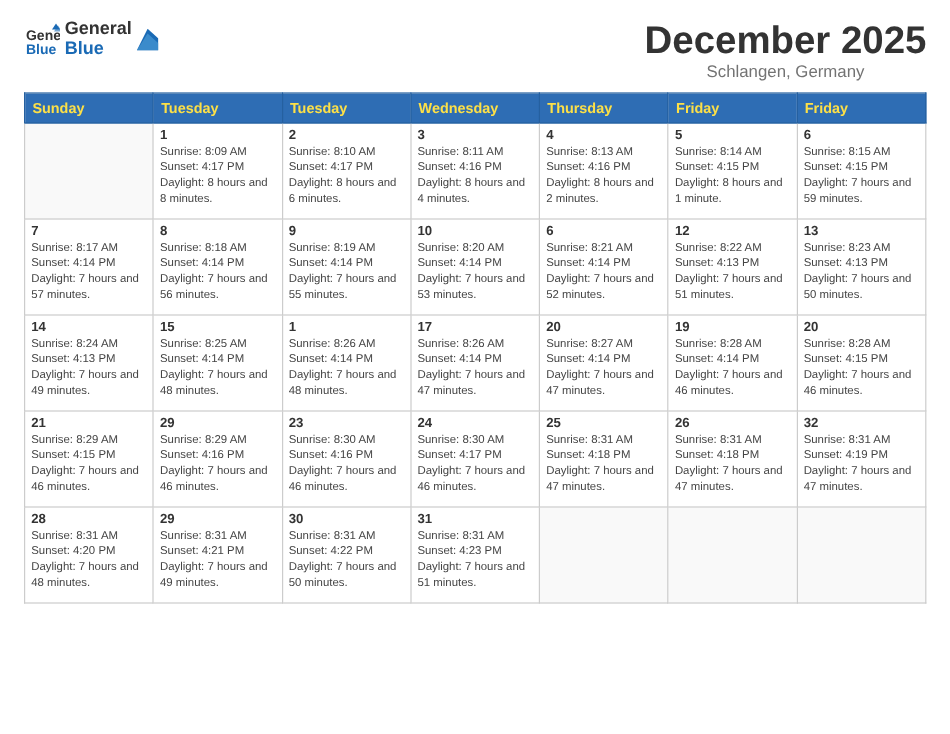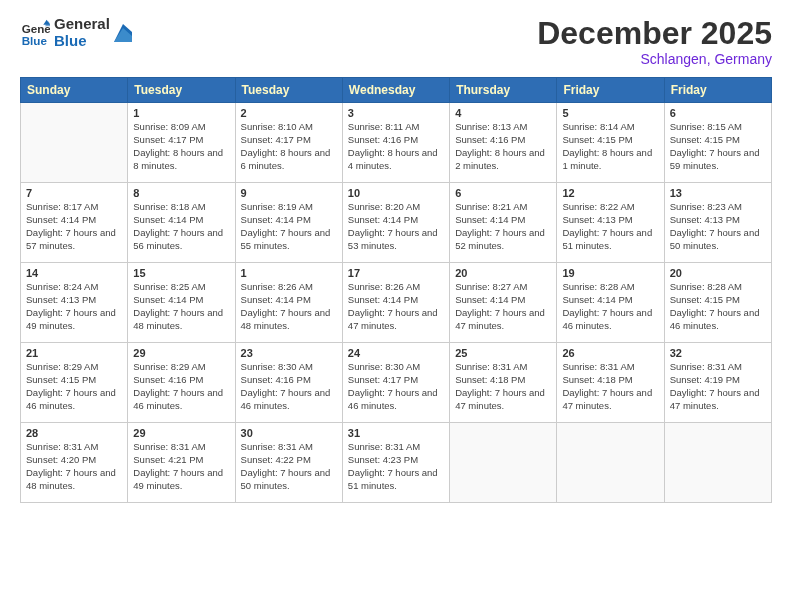--- a/index.html
+++ b/index.html
@@ -25,40 +25,40 @@
     .logo {
       display: flex;
       align-items: center;
       gap: 4px;
     }
     .logo-icon {
       width: 30px;
       height: 30px;
     }
     .title-block {
-      text-align: right;
+      text-align: center;
     }
     .month-title {
       font-size: 32px;
       font-weight: bold;
       color: #333;
       line-height: 1.1;
     }
     .location {
       font-size: 14px;
-      color: #6d28d9;
+      color: #737373;
     }
     .calendar-table {
       width: 100%;
       border-collapse: collapse;
       border: 1px solid #ccc;
     }
     .calendar-table th {
       background-color: #2e6db4;
-      color: #fef9c3;
+      color: #fde047;
       font-size: 12px;
       font-weight: bold;
       padding: 5px 6px;
       text-align: left;
       border: 1px solid #2560a0;
     }
     .calendar-table td {
       vertical-align: top;
       padding: 4px 5px;
       border: 1px solid #ccc;

